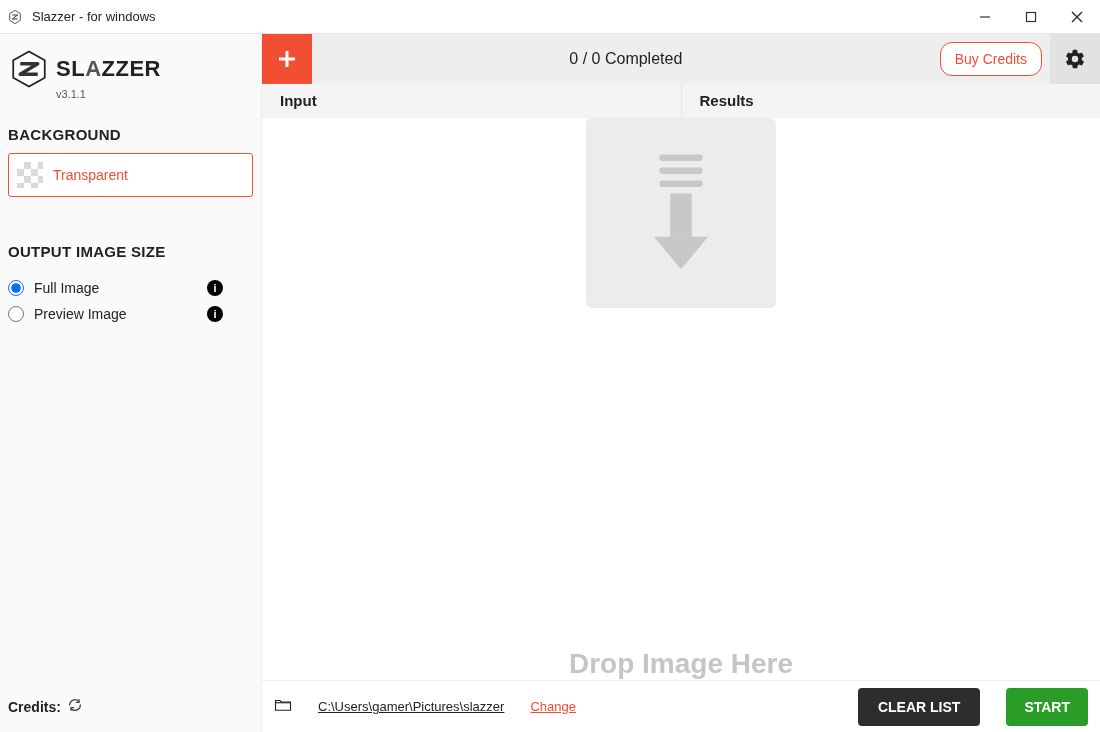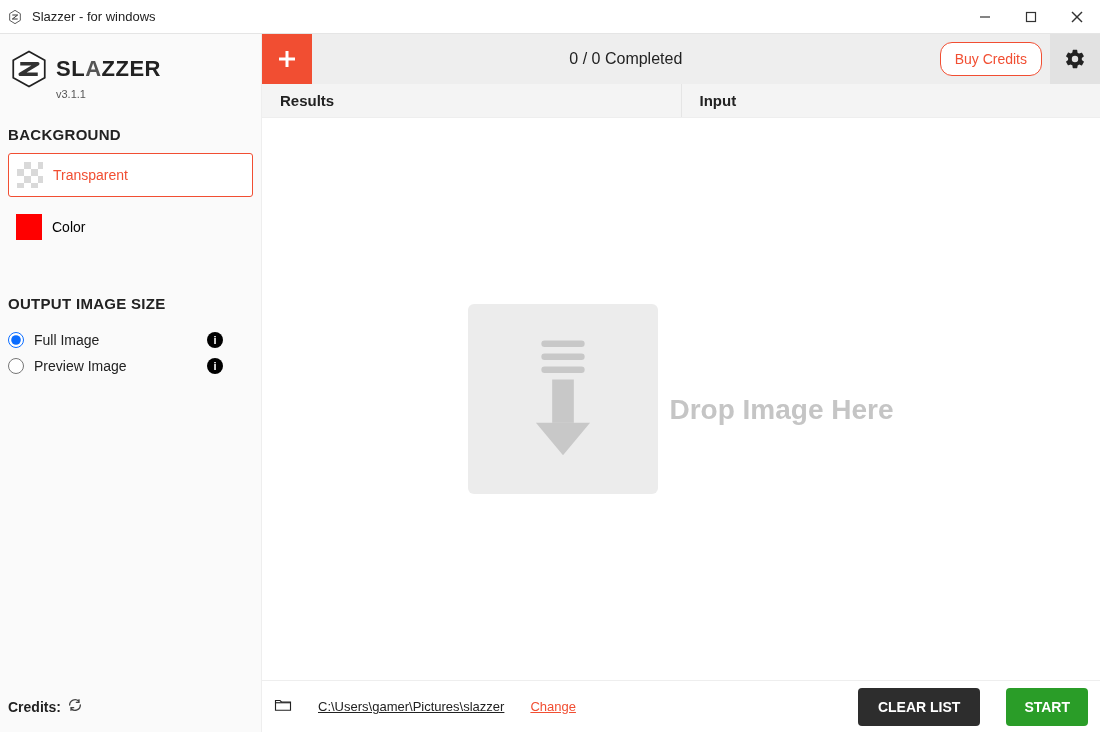--- a/index.html
+++ b/index.html
@@ -48,21 +48,21 @@
 .add-btn { width: 50px; height: 50px; background: #f14e32; display: flex; align-items: center; justify-content: center; cursor: pointer; }
 .add-btn svg { width: 24px; height: 24px; stroke: #fff; }
 .progress-text { flex: 1; text-align: center; font-size: 16px; color: #222; }
 .buy-btn { height: 34px; border: 1px solid #f14e32; color: #f14e32; background: #fff; border-radius: 12px; padding: 0 14px; font-size: 14px; margin-right: 8px; cursor: pointer; }
 .settings-btn { width: 50px; height: 50px; background: #e2e2e2; display: flex; align-items: center; justify-content: center; cursor: pointer; }
 
 .col-headers { display: flex; background: #f4f4f4; height: 34px; border-bottom: 1px solid #eee; }
 .col-headers .col { flex: 1; display: flex; align-items: center; padding-left: 18px; font-weight: bold; font-size: 15px; color: #222; }
 .col-headers .col:first-child { border-right: 1px solid #e5e5e5; }
 
-.drop-zone { flex: 1; display: flex; align-items: center; justify-content: center; color: #bfbfbf; cursor: pointer; gap: 11px; }
+.drop-zone { flex: 1; display: flex; flex-direction: column; align-items: center; justify-content: space-between; color: #bfbfbf; cursor: pointer; gap: 11px; }
 .drop-zone .drop-box { width: 190px; height: 190px; background: #ececec; border-radius: 6px; display: flex; flex-direction: column; align-items: center; justify-content: center; gap: 8px; }
 .drop-zone .drop-text { margin-top: 22px; font-size: 28px; font-weight: 600; color: #c5c5c5; }
 
 .footer { height: 52px; display: flex; align-items: center; padding: 0 12px; border-top: 1px solid #eee; gap: 26px; }
 .folder-icon svg { width: 18px; height: 14px; }
 .path-link { font-size: 13px; color: #222; text-decoration: underline; }
 .change-link { font-size: 13px; color: #f14e32; text-decoration: underline; cursor: pointer; }
 .footer-spacer { flex: 1; }
 .clear-btn { height: 38px; background: #2d2d2d; color: #fff; font-weight: bold; font-size: 14px; padding: 0 20px; border: none; border-radius: 4px; cursor: pointer; }
 .start-btn { height: 38px; background: #2a9d28; color: #fff; font-weight: bold; font-size: 14px; padding: 0 18px; border: none; border-radius: 4px; cursor: pointer; }
@@ -110,24 +110,20 @@
       </span>
       <span class="logo-text">SL<span>A</span>ZZER</span>
     </div>
     <div class="ver">v3.1.1</div>
 
     <div class="section-h">BACKGROUND</div>
     <div class="bg-option selected">
       <span class="swatch-transp"></span>
       <span>Transparent</span>
     </div>
-    <div class="bg-option" style="margin-top:8px">
-      <span class="swatch-color"></span>
-      <span>Color</span>
-    </div>
 
     <div class="section-h" style="margin-top:46px">OUTPUT IMAGE SIZE</div>
     <label class="radio-row">
       <input type="radio" name="osize" checked="" style="">
       <span>Full Image</span>
       <span class="info-icon">i</span>
     </label>
     <label class="radio-row">
       <input type="radio" name="osize" style="">
       <span>Preview Image</span>
@@ -155,22 +151,22 @@
       <div class="progress-text">0 / 0 Completed</div>
       <button class="buy-btn">Buy Credits</button>
       <div class="settings-btn">
         <svg viewBox="0 0 24 24" width="22" height="22">
             <path fill="#222" d="M19.4 13a7.8 7.8 0 0 0 .1-1 7.8 7.8 0 0 0-.1-1l2.1-1.6a.5.5 0 0 0 .1-.7l-2-3.4a.5.5 0 0 0-.6-.2l-2.5 1a7.3 7.3 0 0 0-1.7-1l-.4-2.6A.5.5 0 0 0 14 2h-4a.5.5 0 0 0-.5.4L9.1 5a7.3 7.3 0 0 0-1.7 1l-2.5-1a.5.5 0 0 0-.6.2l-2 3.4a.5.5 0 0 0 .1.7L4.5 11a7.8 7.8 0 0 0-.1 1 7.8 7.8 0 0 0 .1 1l-2.1 1.6a.5.5 0 0 0-.1.7l2 3.4a.5.5 0 0 0 .6.2l2.5-1a7.3 7.3 0 0 0 1.7 1l.4 2.6A.5.5 0 0 0 10 22h4a.5.5 0 0 0 .5-.4l.4-2.6a7.3 7.3 0 0 0 1.7-1l2.5 1a.5.5 0 0 0 .6-.2l2-3.4a.5.5 0 0 0-.1-.7ZM12 15.5A3.5 3.5 0 1 1 15.5 12 3.5 3.5 0 0 1 12 15.5Z"></path>
           </svg>
       </div>
     </div>
 
     <div class="col-headers">
+      <div class="col">Input</div>
       <div class="col">Results</div>
-      <div class="col">Input</div>
     </div>
 
     <div class="drop-zone">
       <div class="drop-box">
         <svg viewBox="0 0 100 120" width="110" height="130">
           <rect x="30" y="6" width="40" height="6" rx="3" fill="#c8c8c8"></rect>
           <rect x="30" y="18" width="40" height="6" rx="3" fill="#c8c8c8"></rect>
           <rect x="30" y="30" width="40" height="6" rx="3" fill="#c8c8c8"></rect>
           <rect x="40" y="42" width="20" height="40" fill="#c8c8c8"></rect>
           <path d="M25 82 L75 82 L50 112 Z" fill="#c8c8c8"></path>

